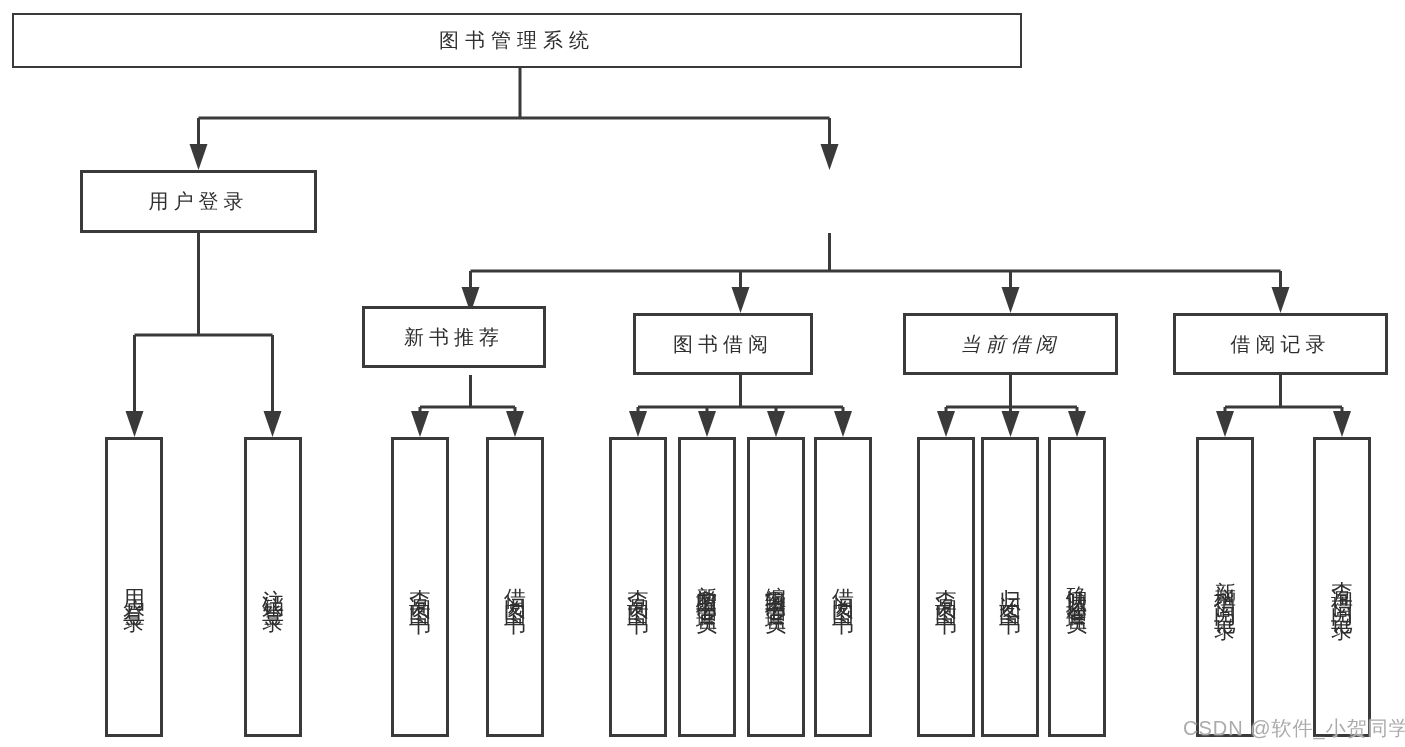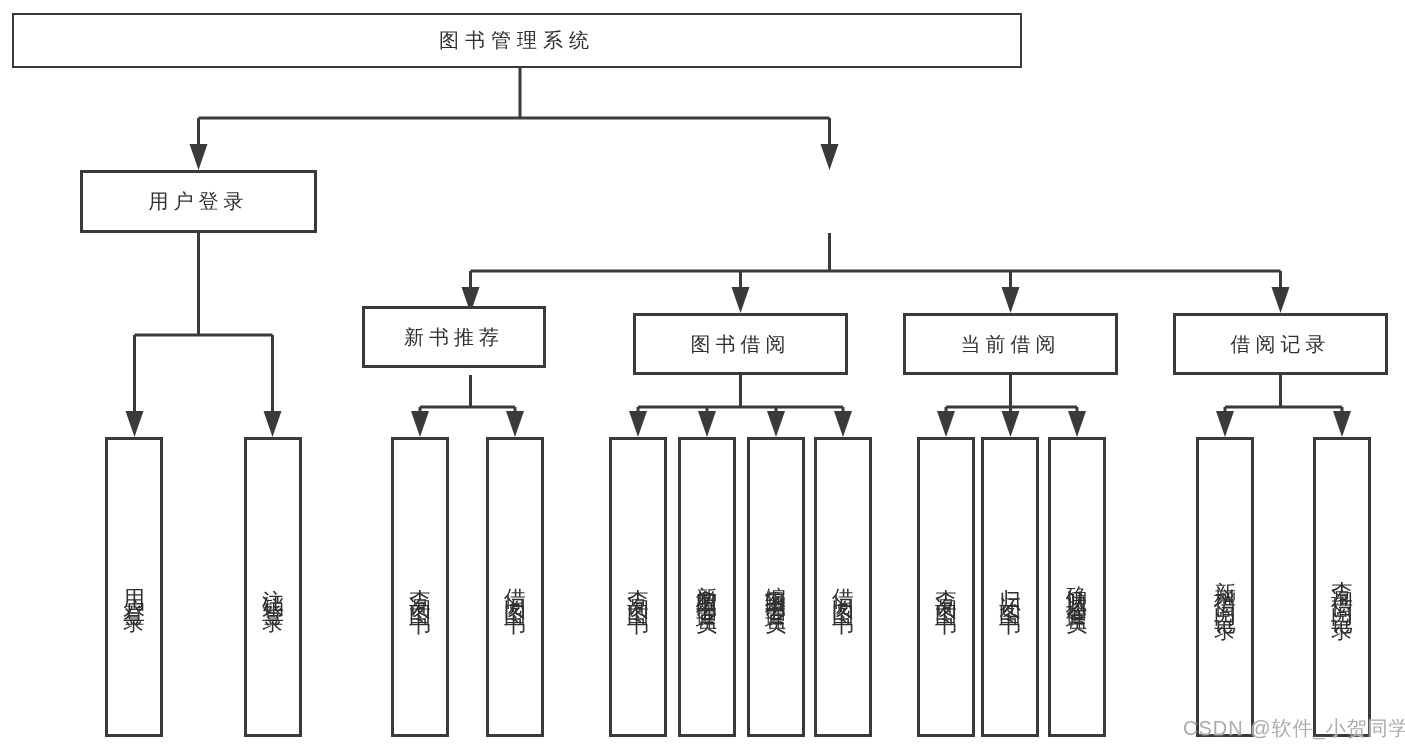--- a/index.html
+++ b/index.html
@@ -103,22 +103,22 @@
       <polygon points="1216,411 1234,411 1225,437"></polygon>
       <polygon points="1333,411 1351,411 1342,437"></polygon>
     </g>
   </svg>
 
   <div class="node root" style="left:12px;top:13px;width:1010px;height:55px;">图书管理系统</div>
 
   <div class="node" style="left:80px;top:170px;width:237px;height:63px;">用户登录</div>
 
   <div class="node" style="left:362px;top:306px;width:184px;height:62px;">新书推荐</div>
-  <div class="node" style="left:633px;top:313px;width:215px;height:62px;">图书借阅</div>
-  <div class="node" style="left:903px;top:313px;width:215px;height:62px;">当前借阅</div>
+  <div class="node" style="left:633px;top:313px;width:180px;height:62px;">图书借阅</div>
+  <div class="node" style="left:903px;top:313px;width:215px;height:62px;font-style:italic;">当前借阅</div>
   <div class="node" style="left:1173px;top:313px;width:215px;height:62px;">借阅记录</div>
 
   <div class="leaf" style="left:105px;">
     <span class="vtext">用户登录</span>
   </div>
   <div class="leaf" style="left:244px;">
     <span class="vtext">注销登录</span>
   </div>
 
   <div class="leaf" style="left:391px;">

